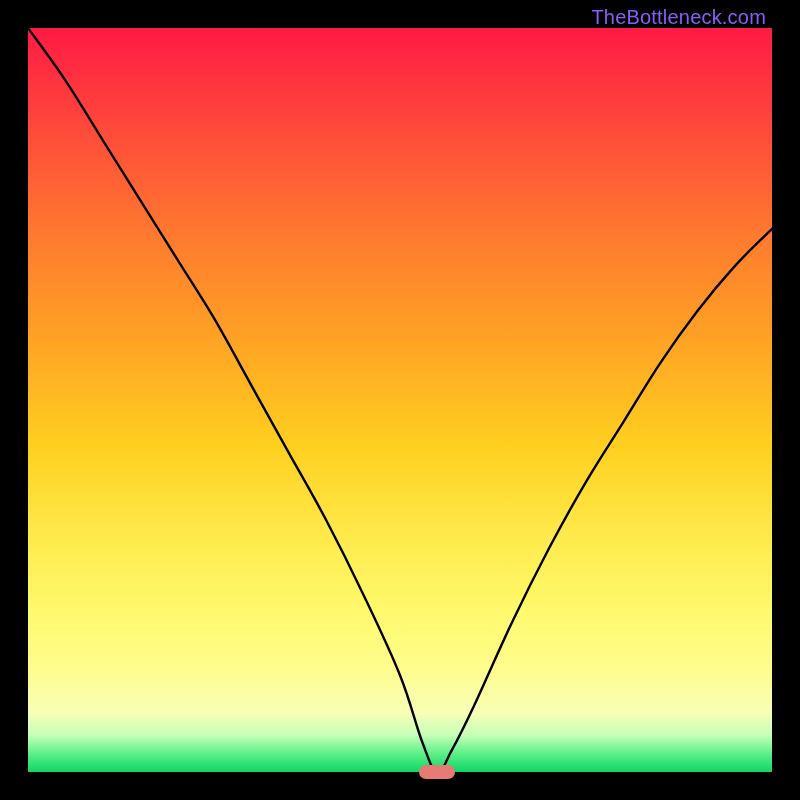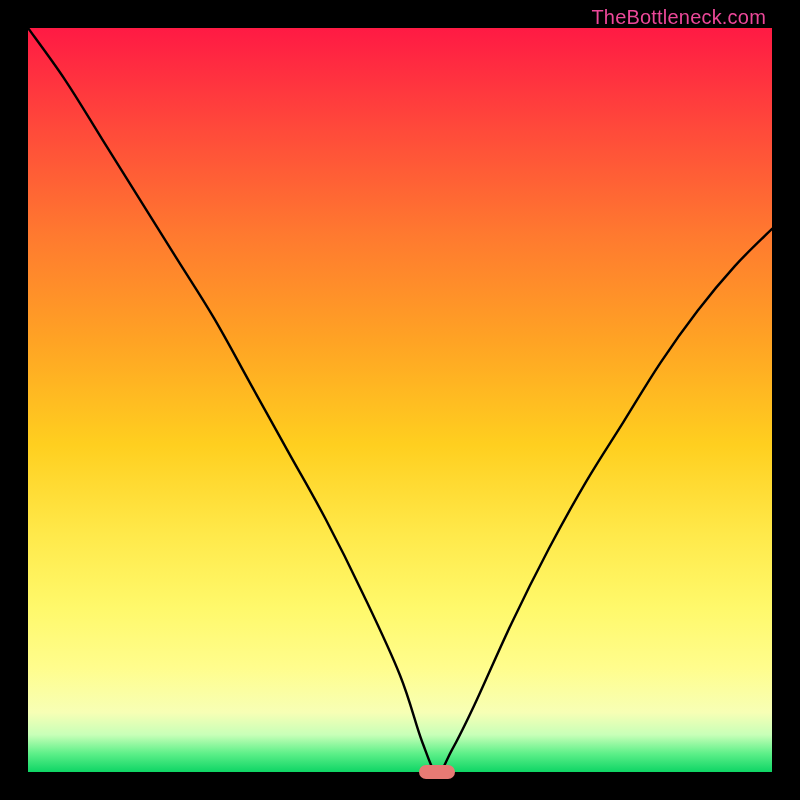--- a/index.html
+++ b/index.html
@@ -29,21 +29,21 @@
       #f7ffb5 92%,
       #c8ffb8 95%,
       #5ef089 97.5%,
       #0ed565 100%
     );
   }
   .attribution {
     position: absolute;
     top: 6px;
     right: 34px;
-    color: #ec4899;
+    color: #8b5cf6;
     font-size: 20px;
     font-weight: 500;
     letter-spacing: 0.2px;
     user-select: none;
   }
   svg.curve {
     position: absolute;
     left: 0;
     top: 0;
     width: 744px;

